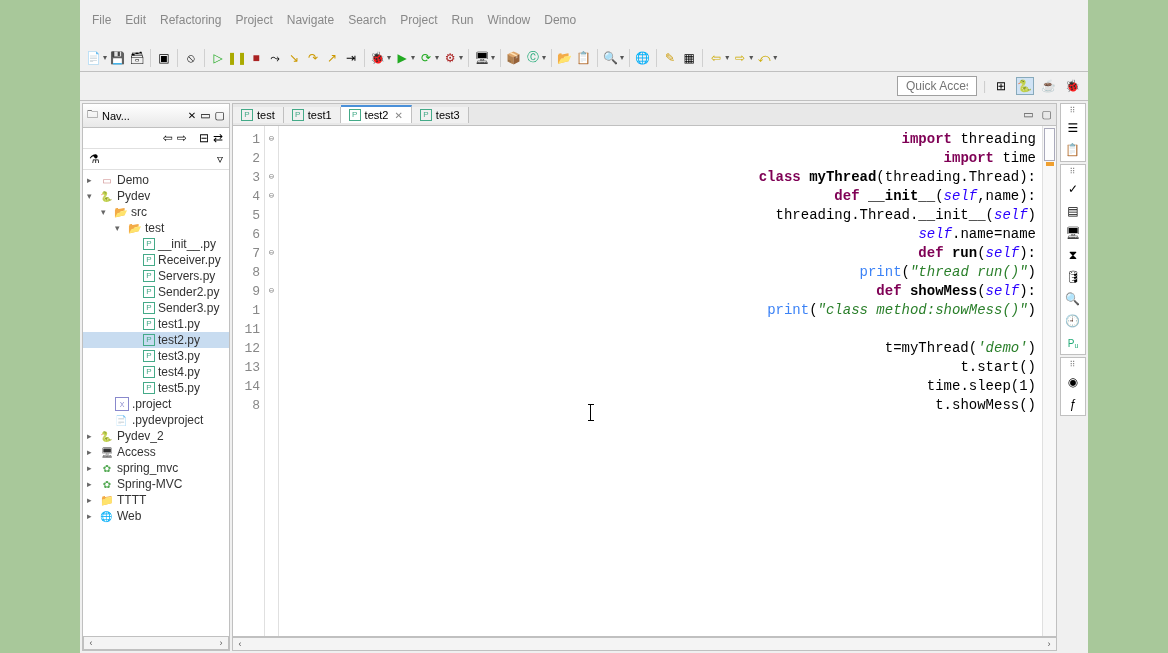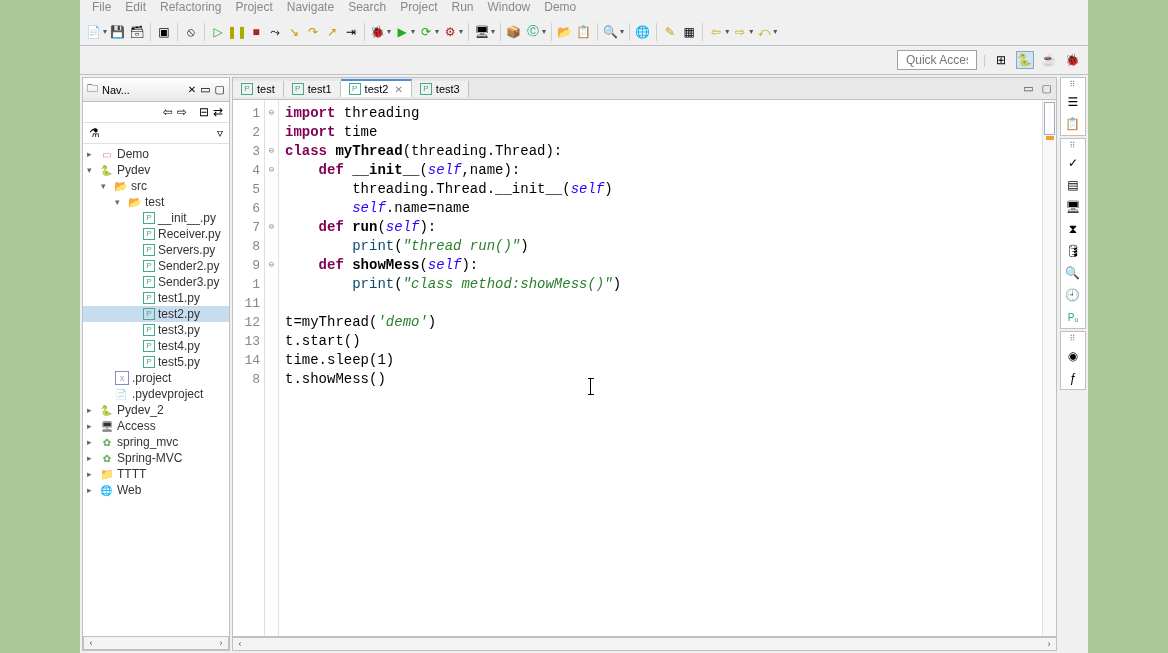--- a/index.html
+++ b/index.html
@@ -22,21 +22,21 @@
       display: flex;
       flex-direction: column;
     }
     .menu-bar {
       display: flex;
       gap: 6px;
       padding: 0 8px 4px 8px;
       color: #888;
       font-size: 12px;
     }
-    .menu-bar span { padding: 0 4px; cursor: default; }
+    .menu-bar span { padding: 13px 4px; cursor: default; }
     .tool-bar {
       display: flex;
       align-items: center;
       gap: 3px;
       padding: 2px 6px;
       border-bottom: 1px solid #c0c0c0;
       height: 28px;
     }
     .tb-icon {
       width: 16px; height: 16px;
@@ -186,27 +186,28 @@
       font-size: 9px;
       color: #888;
       text-align: center;
     }
     .code-area {
       flex: 1;
       padding: 4px 6px 0 6px;
       line-height: 19px;
       white-space: pre;
       color: #000;
+      text-align: right;
     }
     .kw { color: #7f0055; font-weight: bold; }
     .fn { color: #000; font-weight: bold;}
     .decl { color: #000; font-weight: bold;}
     .self { color: #2a00ff; font-style: italic; }
     .str { color: #2a7f2a; font-style: italic; }
-    .builtin { color: #0c4a6e; }
+    .builtin { color: #3b82f6; }
     .overview-ruler {
       width: 14px;
       background: #f8f8f8;
       border-left: 1px solid #e0e0e0;
       position: relative;
     }
     .ov-mark { position: absolute; width: 8px; height: 4px; left: 3px; background: #f0a030; }
     .ov-box { position: absolute; top:2px; left:1px; width:11px; height:33px; border:1px solid #aab; background:#fdfdfd;}
     .cursor-ibeam {
       position: absolute;

